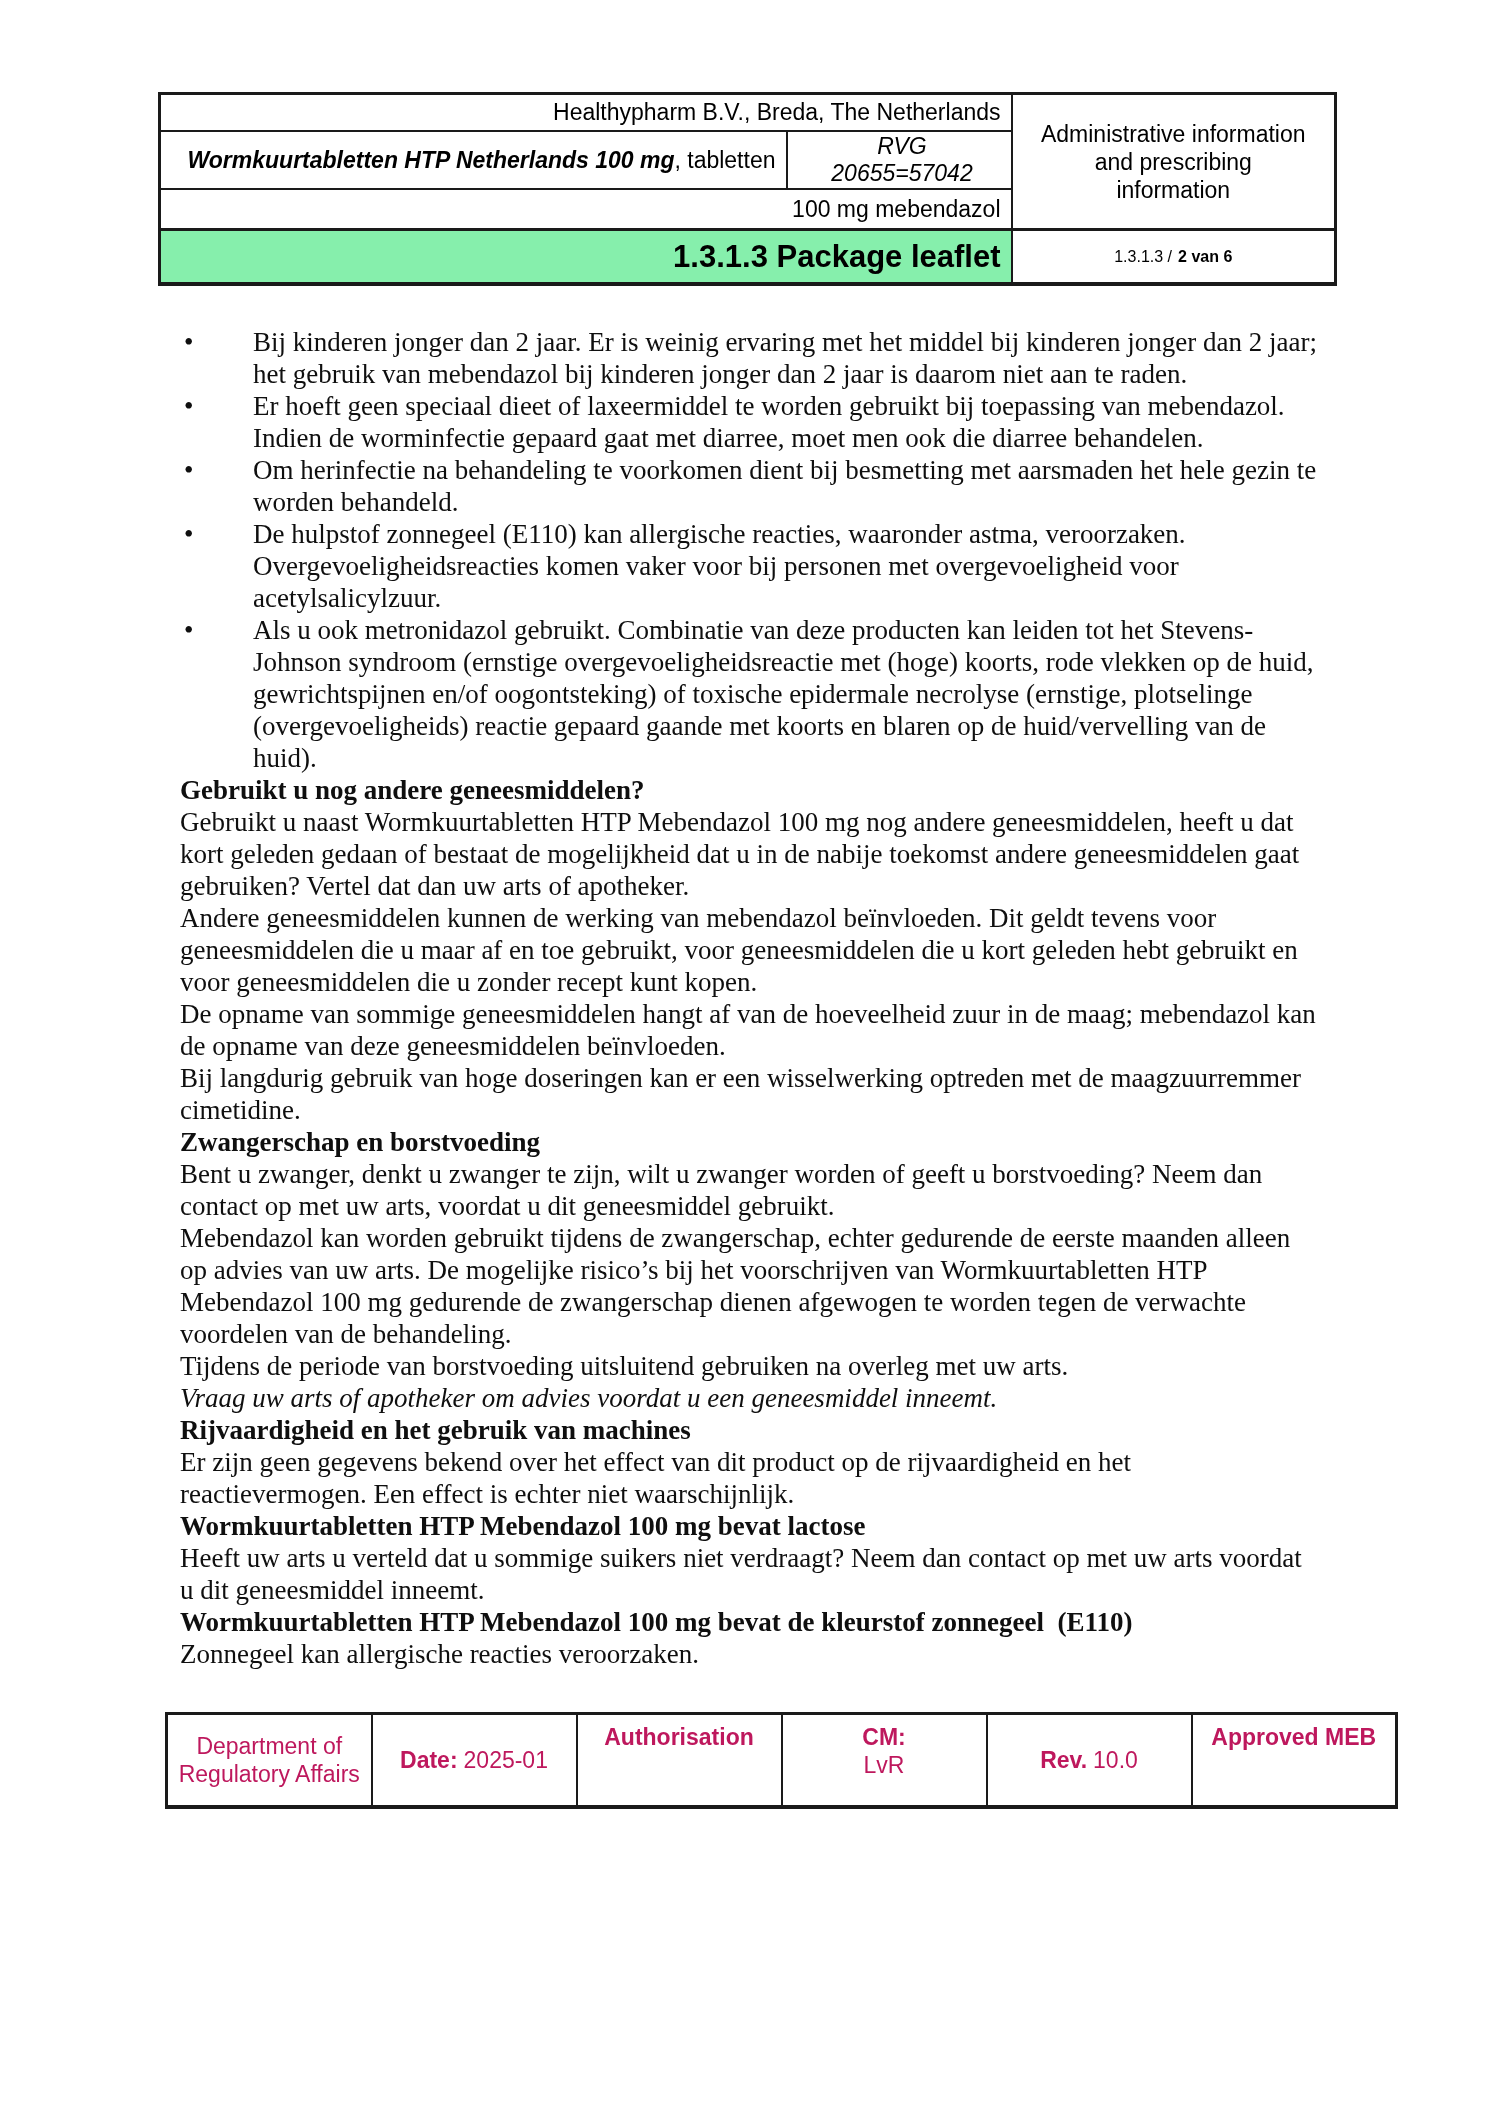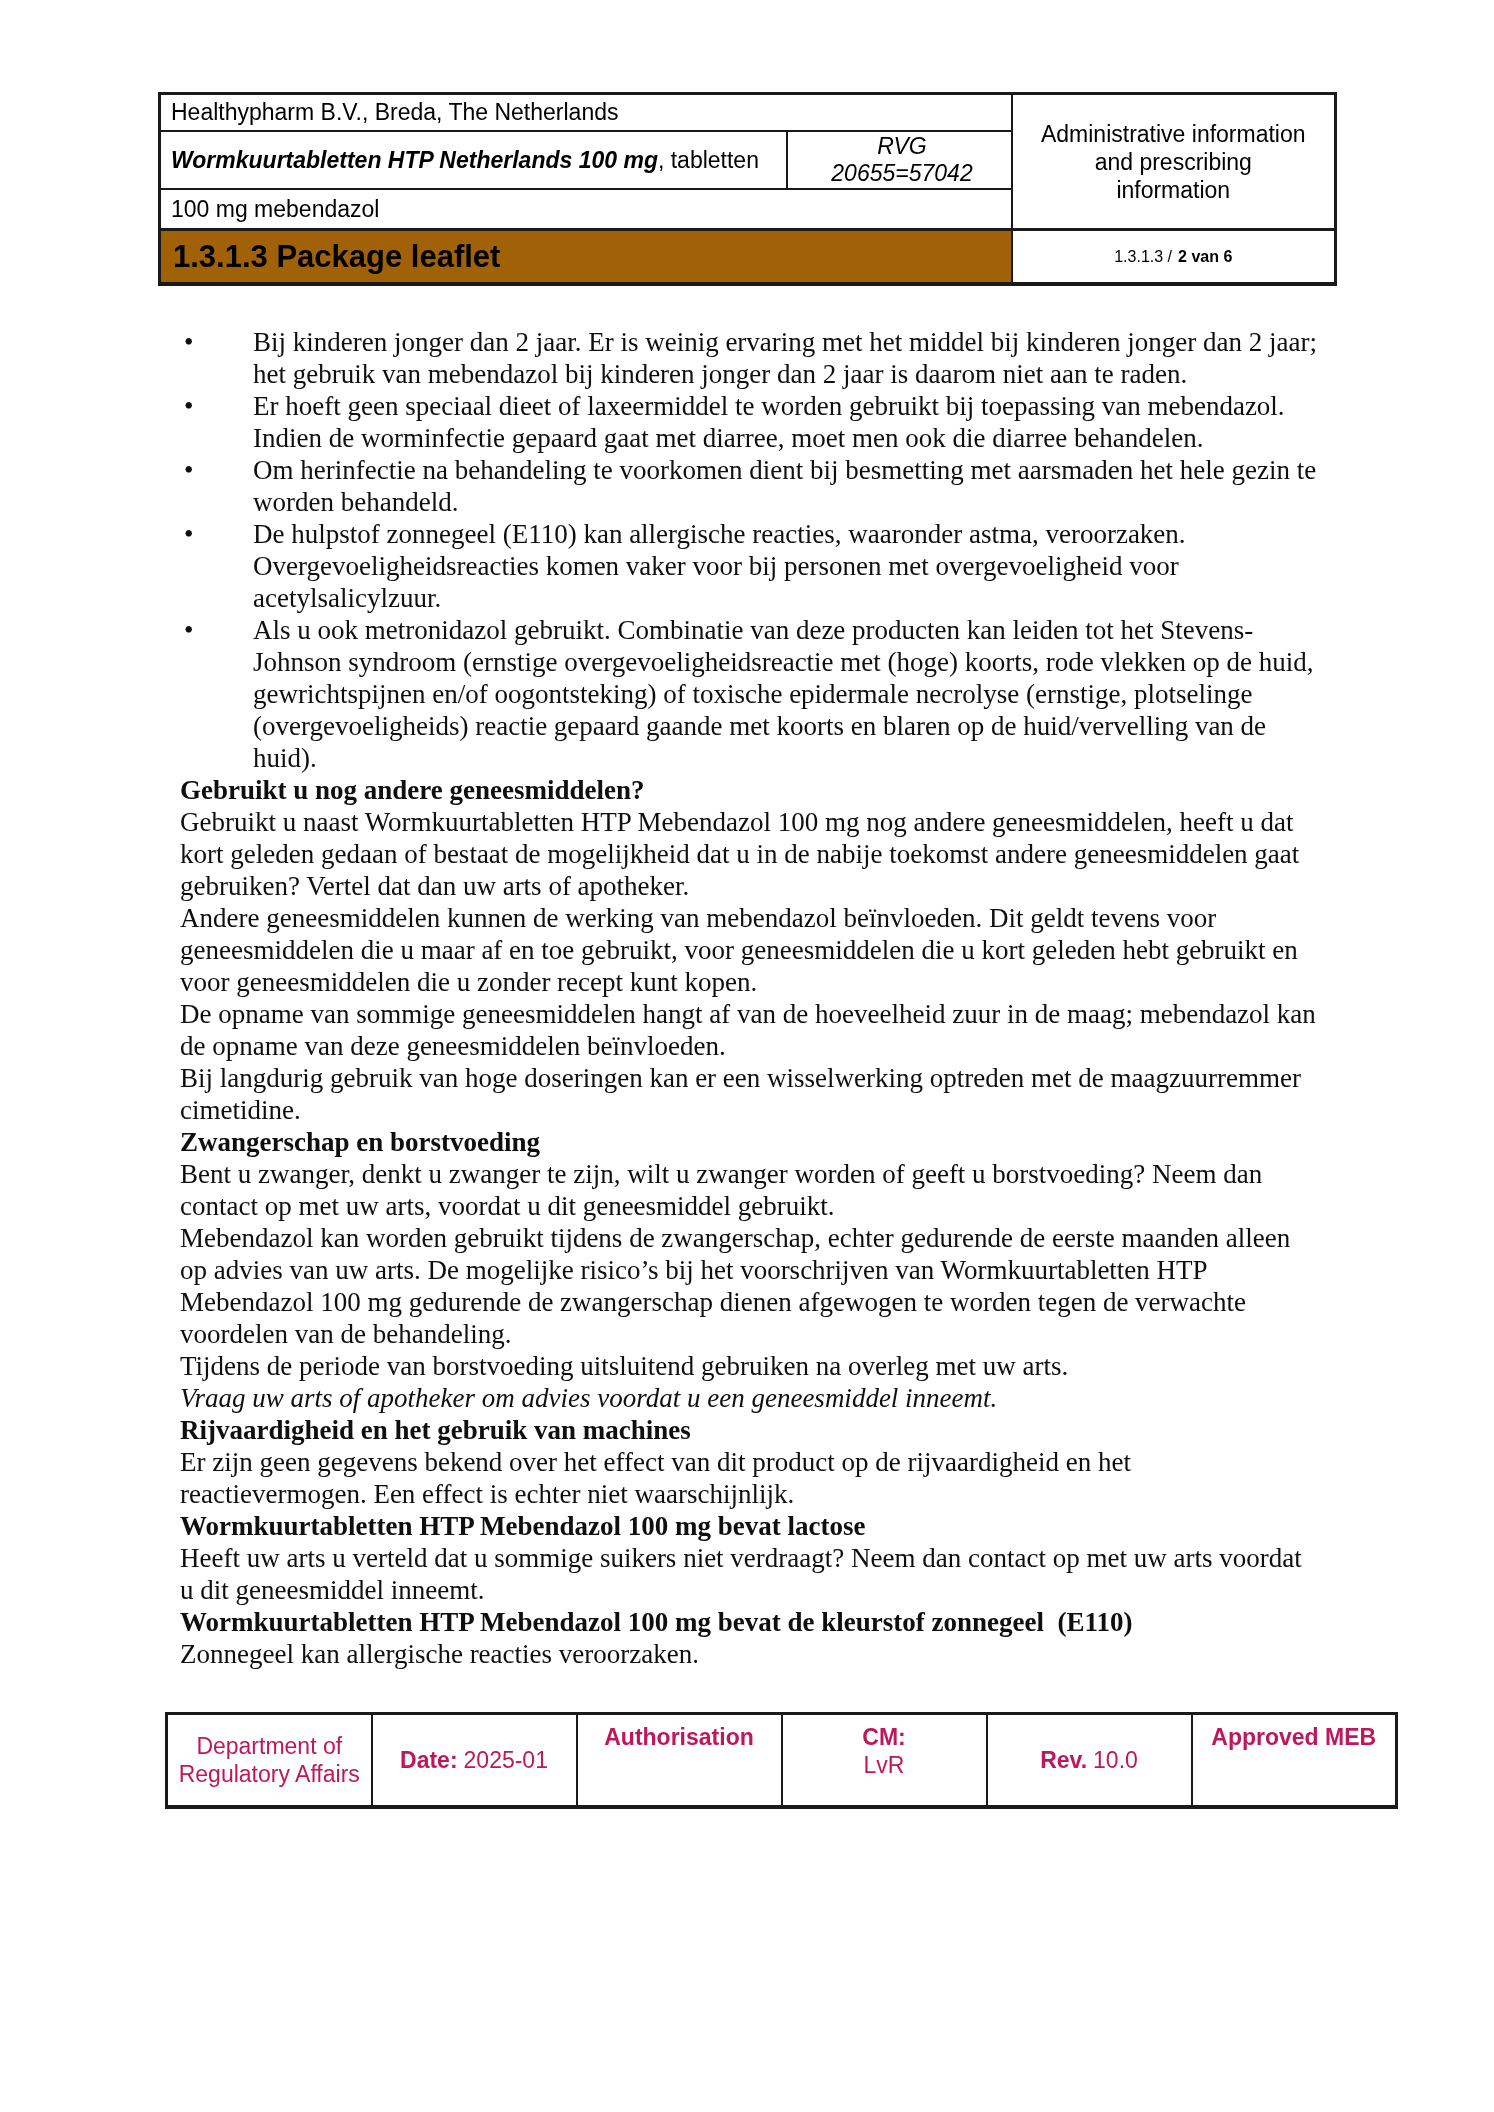--- a/index.html
+++ b/index.html
@@ -21,30 +21,31 @@
     width: 1176px;
     font-family: "Liberation Sans", sans-serif;
     color: #000;
   }
   table.hdr { border: 3px solid #1a1a1a; }
   table.hdr td {
     border: 2px solid #1a1a1a;
     padding: 1px 10px;
     vertical-align: middle;
     overflow: hidden;
+    text-align: right;
   }
   .hdr .r1 td { height: 33px; font-size: 23px; }
   .hdr .r2 td { height: 37px; font-size: 23px; }
   .hdr .r3 td { height: 36px; font-size: 23px; }
   .hdr .r4 td { height: 49px; border-top: 3px solid #1a1a1a; border-bottom: 4px solid #1a1a1a; }
   .hdr .c-prod .pn { font-weight: bold; font-style: italic; }
   .hdr .c-prod .pf { }
   .hdr .c-rvg { font-style: italic; text-align: center; font-size: 24px; padding-left: 16px; }
   .hdr .c-admin { text-align: center; font-size: 23px; line-height: 28px; padding: 0 24px; }
-  .hdr .c-title { background: #a16207; font-weight: bold; font-size: 31px; padding-left: 12px; }
+  .hdr .c-title { background: #86efac; font-weight: bold; font-size: 31px; padding-left: 12px; }
   .hdr .c-pageref { text-align: center; font-size: 16px; }
   .hdr .c-pageref .b { font-weight: bold; margin-left: 6px; }
 
   
   .content {
     margin: 40px 176px 0 180px;
     font-size: 27px;
     line-height: 32px;
   }
   .content p, .content h3 { margin: 0; padding: 0; font-size: 27px; }

